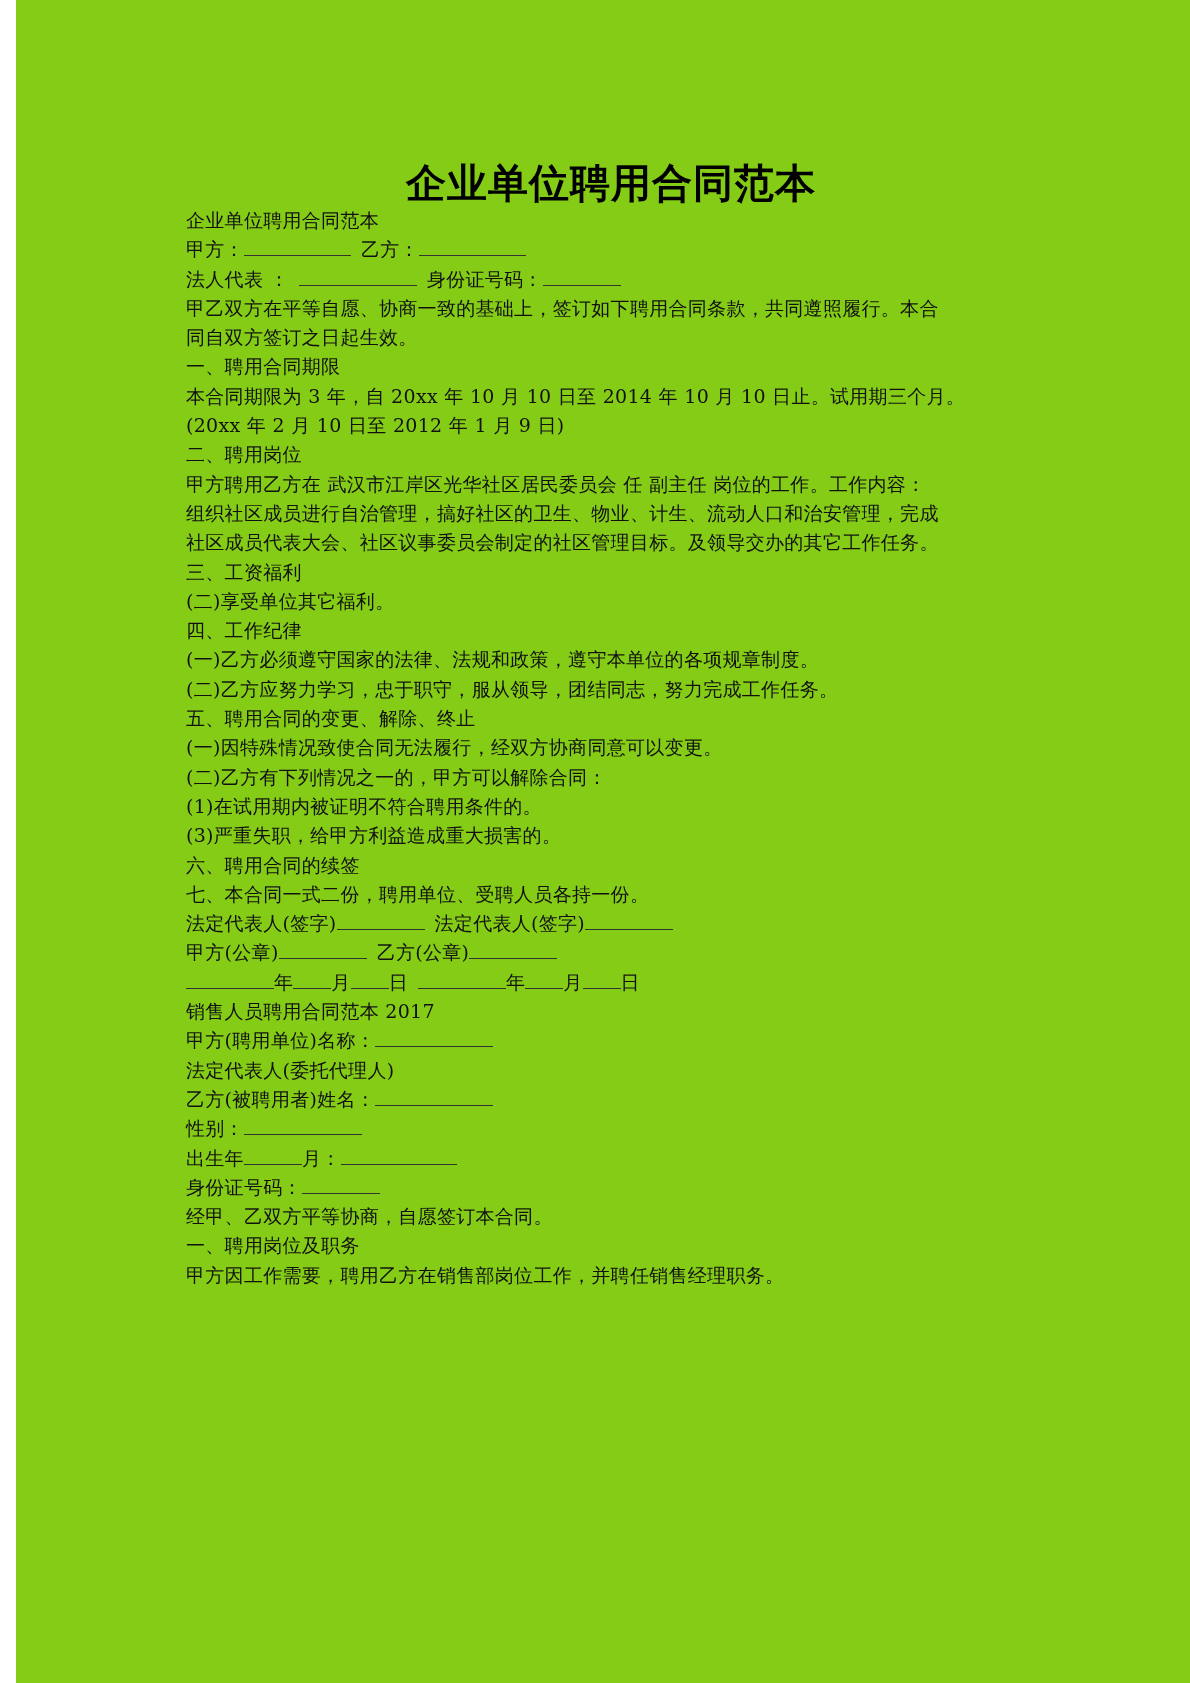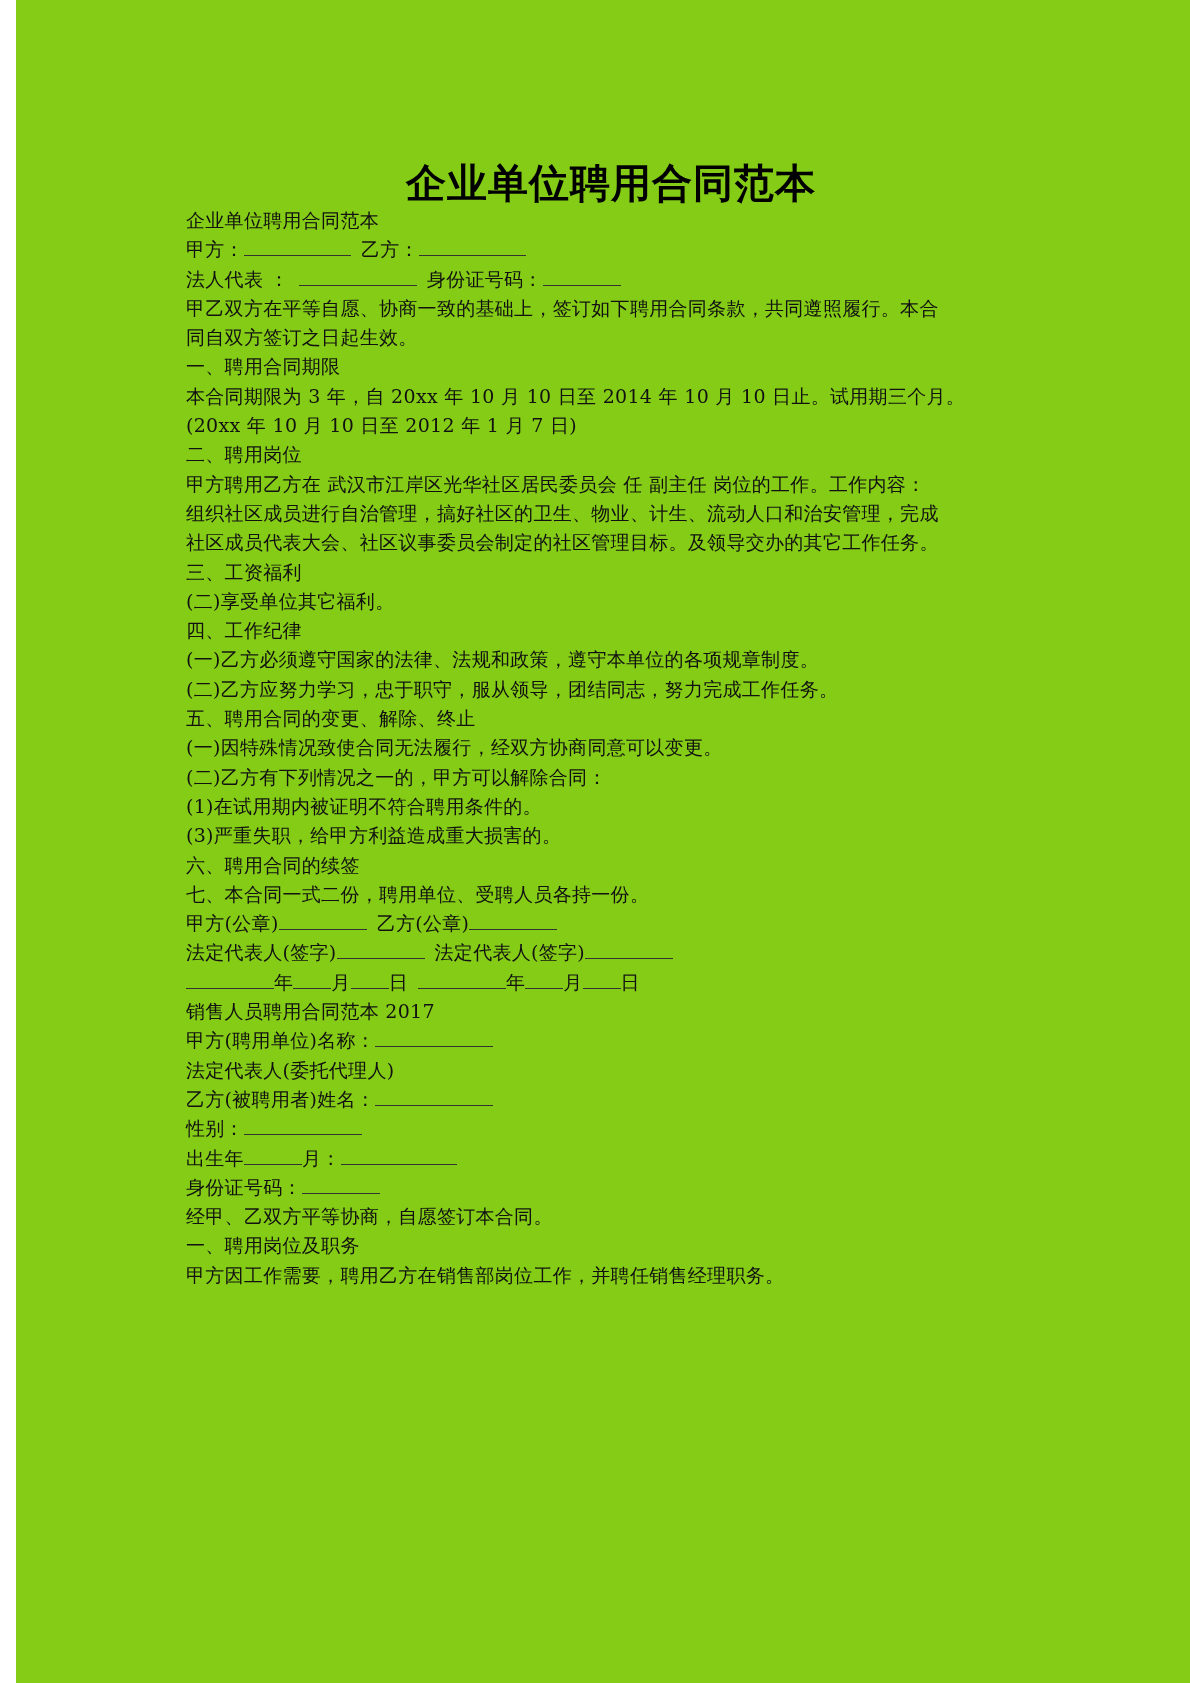--- a/index.html
+++ b/index.html
@@ -71,21 +71,21 @@
 
     <div class="line">
       <span>法人代表 ：</span><span class="gap"></span><span class="blank" style="width:118px"></span><span class="gap"></span><span>身份证号码：</span><span class="blank" style="width:78px"></span>
     </div>
 
     <div class="line">甲乙双方在平等自愿、协商一致的基础上，签订如下聘用合同条款，共同遵照履行。本合</div>
     <div class="line">同自双方签订之日起生效。</div>
 
     <div class="line">一、聘用合同期限</div>
     <div class="line">本合同期限为 3 年，自 20xx 年 10 月 10 日至 2014 年 10 月 10 日止。试用期三个月。</div>
-    <div class="line">(20xx 年 10 月 10 日至 2012 年 1 月 7 日)</div>
+    <div class="line">(20xx 年 2 月 10 日至 2012 年 1 月 9 日)</div>
 
     <div class="line">二、聘用岗位</div>
     <div class="line">甲方聘用乙方在 武汉市江岸区光华社区居民委员会 任 副主任 岗位的工作。工作内容：</div>
     <div class="line">组织社区成员进行自治管理，搞好社区的卫生、物业、计生、流动人口和治安管理，完成</div>
     <div class="line">社区成员代表大会、社区议事委员会制定的社区管理目标。及领导交办的其它工作任务。</div>
 
     <div class="line">三、工资福利</div>
     <div class="line">(二)享受单位其它福利。</div>
 
     <div class="line">四、工作纪律</div>
@@ -96,25 +96,25 @@
     <div class="line">(一)因特殊情况致使合同无法履行，经双方协商同意可以变更。</div>
     <div class="line">(二)乙方有下列情况之一的，甲方可以解除合同：</div>
     <div class="line">(1)在试用期内被证明不符合聘用条件的。</div>
     <div class="line">(3)严重失职，给甲方利益造成重大损害的。</div>
 
     <div class="line">六、聘用合同的续签</div>
 
     <div class="line">七、本合同一式二份，聘用单位、受聘人员各持一份。</div>
 
     <div class="line">
-      <span>甲方(公章)</span><span class="blank" style="width:88px"></span><span class="gap"></span><span>乙方(公章)</span><span class="blank" style="width:88px"></span>
+      <span>法定代表人(签字)</span><span class="blank" style="width:88px"></span><span class="gap"></span><span>法定代表人(签字)</span><span class="blank" style="width:88px"></span>
     </div>
 
     <div class="line">
-      <span>法定代表人(签字)</span><span class="blank" style="width:88px"></span><span class="gap"></span><span>法定代表人(签字)</span><span class="blank" style="width:88px"></span>
+      <span>甲方(公章)</span><span class="blank" style="width:88px"></span><span class="gap"></span><span>乙方(公章)</span><span class="blank" style="width:88px"></span>
     </div>
 
     <div class="line">
       <span class="blank" style="width:88px"></span><span>年</span><span class="blank" style="width:38px"></span><span>月</span><span class="blank" style="width:38px"></span><span>日</span><span class="gap"></span><span class="blank" style="width:88px"></span><span>年</span><span class="blank" style="width:38px"></span><span>月</span><span class="blank" style="width:38px"></span><span>日</span>
     </div>
 
     <div class="line">销售人员聘用合同范本 2017</div>
 
     <div class="line">
       <span>甲方(聘用单位)名称：</span><span class="blank" style="width:118px"></span>

